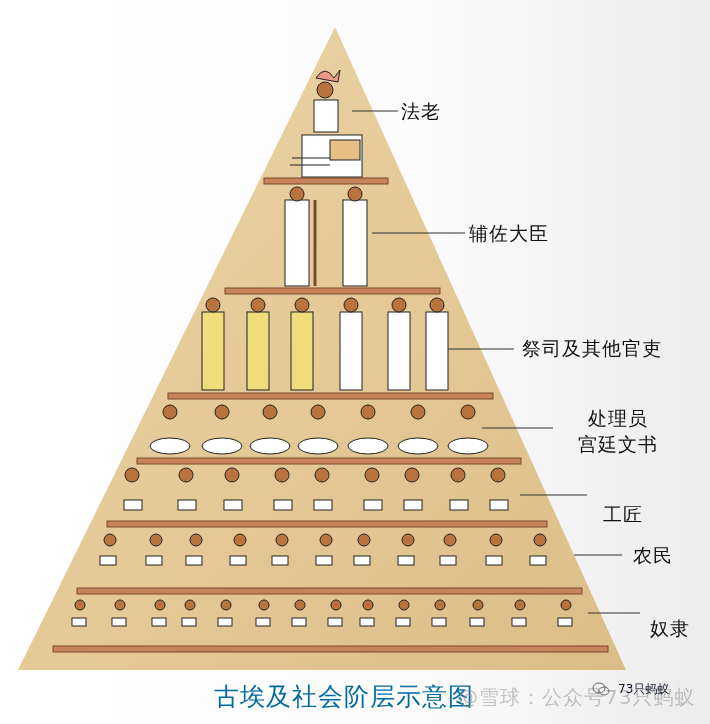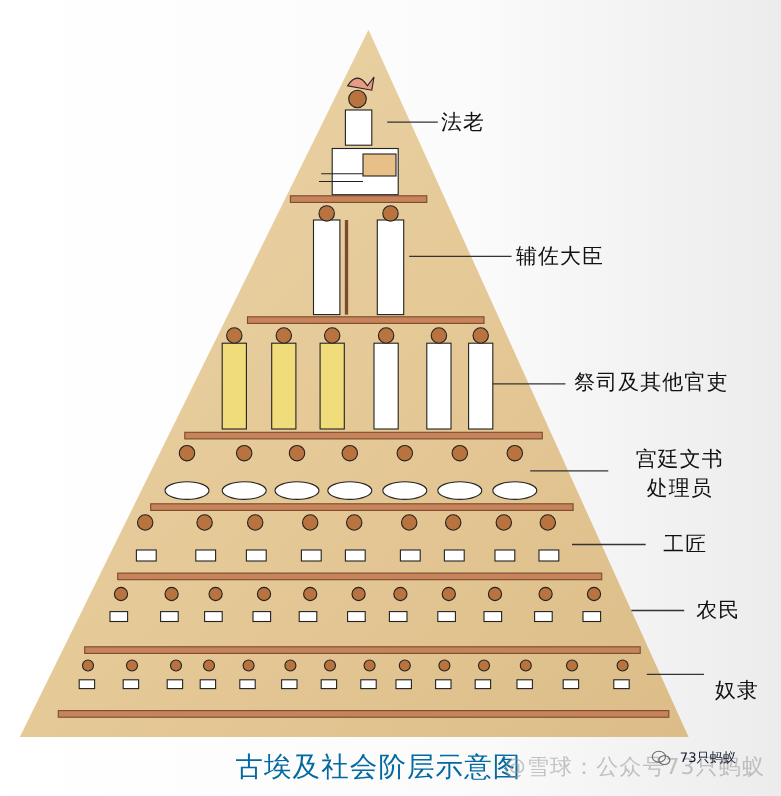--- a/index.html
+++ b/index.html
@@ -214,24 +214,24 @@
       <line x1="520" y1="495" x2="587" y2="495"></line>
       <line x1="574" y1="555" x2="622" y2="555"></line>
       <line x1="588" y1="613" x2="640" y2="613"></line>
     </g>
   </svg>
 
   <div class="label" style="left:401px; top:99px;">法老</div>
   <div class="label" style="left:469px; top:221px;text-align:right;">辅佐大臣</div>
   <div class="label" style="left:522px; top:337px;font-family:Liberation Serif, serif;">祭司及其他官吏</div>
   <div class="label two" style="left:575px; top:405px; width:86px;">
+    <div>处理员</div>
     <div>宫廷文书</div>
-    <div>处理员</div>
   </div>
-  <div class="label" style="left:603px; top:483px;">工匠</div>
+  <div class="label" style="left:603px; top:502px;">工匠</div>
   <div class="label" style="left:633px; top:543px;">农民</div>
   <div class="label" style="left:650px; top:616px;">奴隶</div>
 
   <div class="caption">古埃及社会阶层示意图</div>
   <div class="watermark">@雪球：公众号73只蚂蚁</div>
   <svg class="wm-icon" viewBox="0 0 18 14">
     <ellipse cx="7" cy="6" rx="6" ry="5" fill="none" stroke="#666" stroke-width="1"></ellipse>
     <ellipse cx="12" cy="9" rx="5" ry="4" fill="none" stroke="#666" stroke-width="1"></ellipse>
   </svg>
   <div class="wm-small">73只蚂蚁</div>

